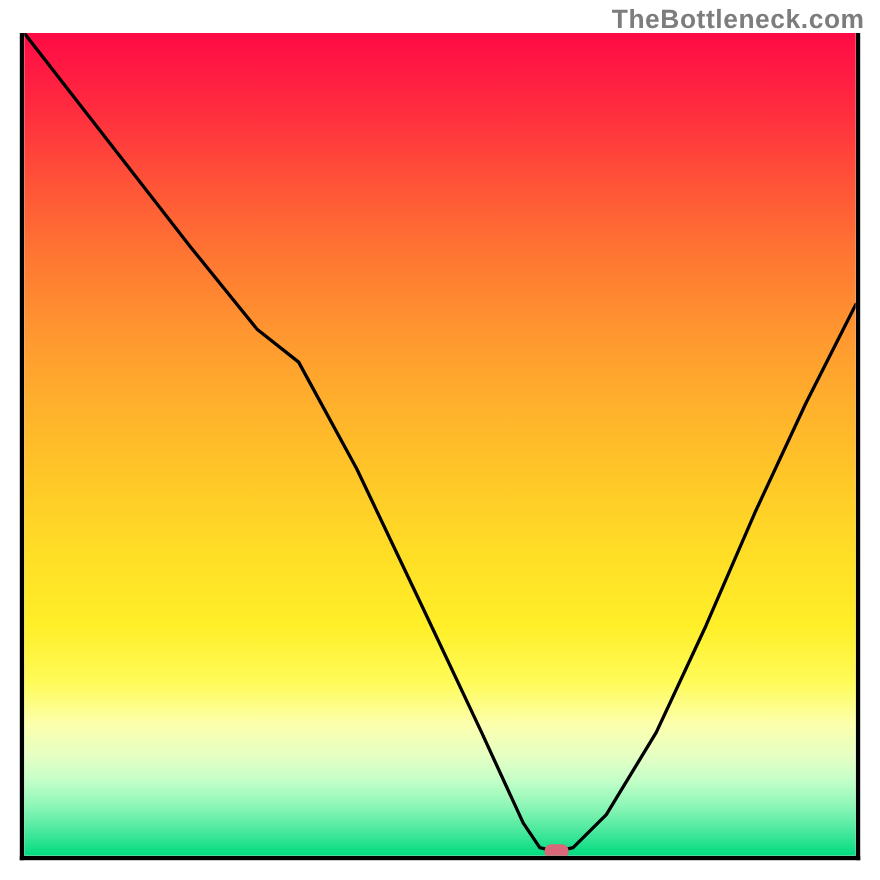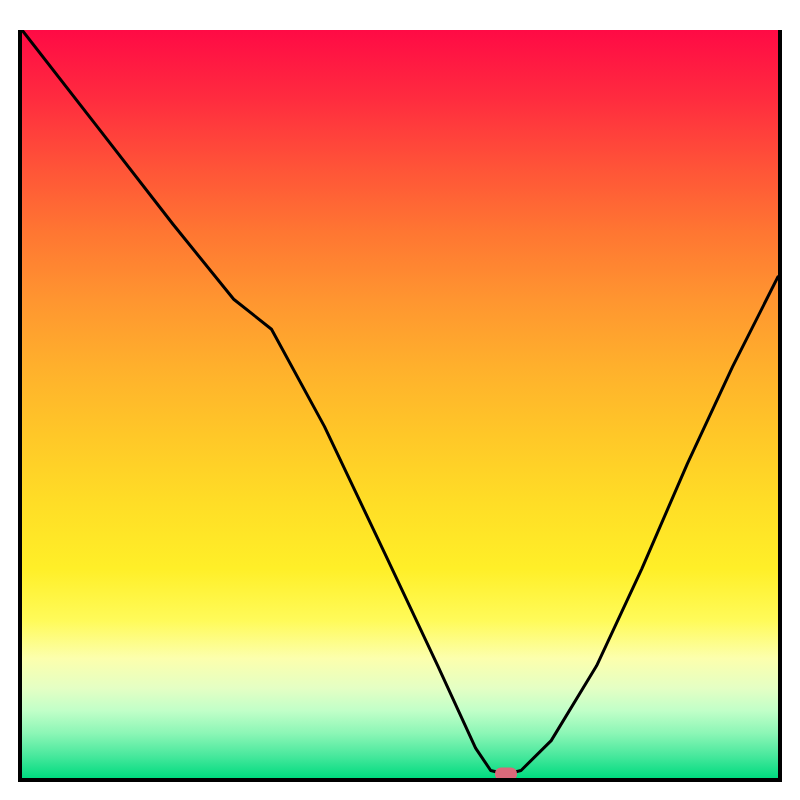--- a/index.html
+++ b/index.html
@@ -72,20 +72,21 @@
     border-radius: 6px;
     background: #d9697a;
     transform: translate(-50%, -50%);
   }
 </style>
 </head>
 <body>
 
 <div class="wrap">
 
+  <div class="watermark">TheBottleneck.com</div>
 
   <div class="frame">
     <div class="gradient"></div>
 
     <svg class="curve" viewBox="0 0 756 748" preserveAspectRatio="none">
       <path id="curve-path" fill="none" stroke="#000" stroke-width="3" stroke-linejoin="round" stroke-linecap="round" d="M 0.0 0.0 L 75.6 97.2 L 151.2 194.5 L 211.7 269.3 L 249.5 299.2 L 302.4 396.4 L 362.9 523.6 L 415.8 635.8 L 453.6 718.1 L 468.7 740.5 L 483.8 744.3 L 499.0 740.5 L 529.2 710.6 L 574.6 635.8 L 619.9 538.6 L 665.3 433.8 L 710.6 336.6 L 756.0 246.8"></path>
     </svg>
 
     <div id="marker" class="marker" style="left: 483.84px; top: 744.26px; background: rgb(217, 105, 122);"></div>
   </div>

